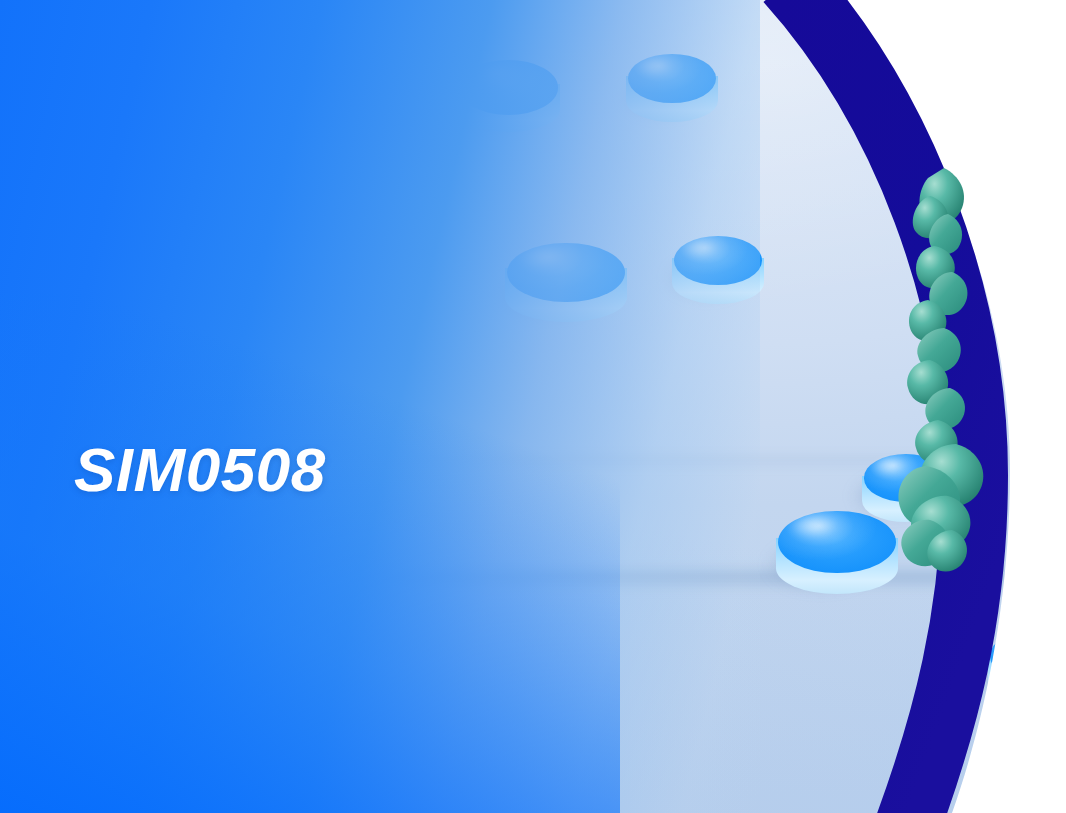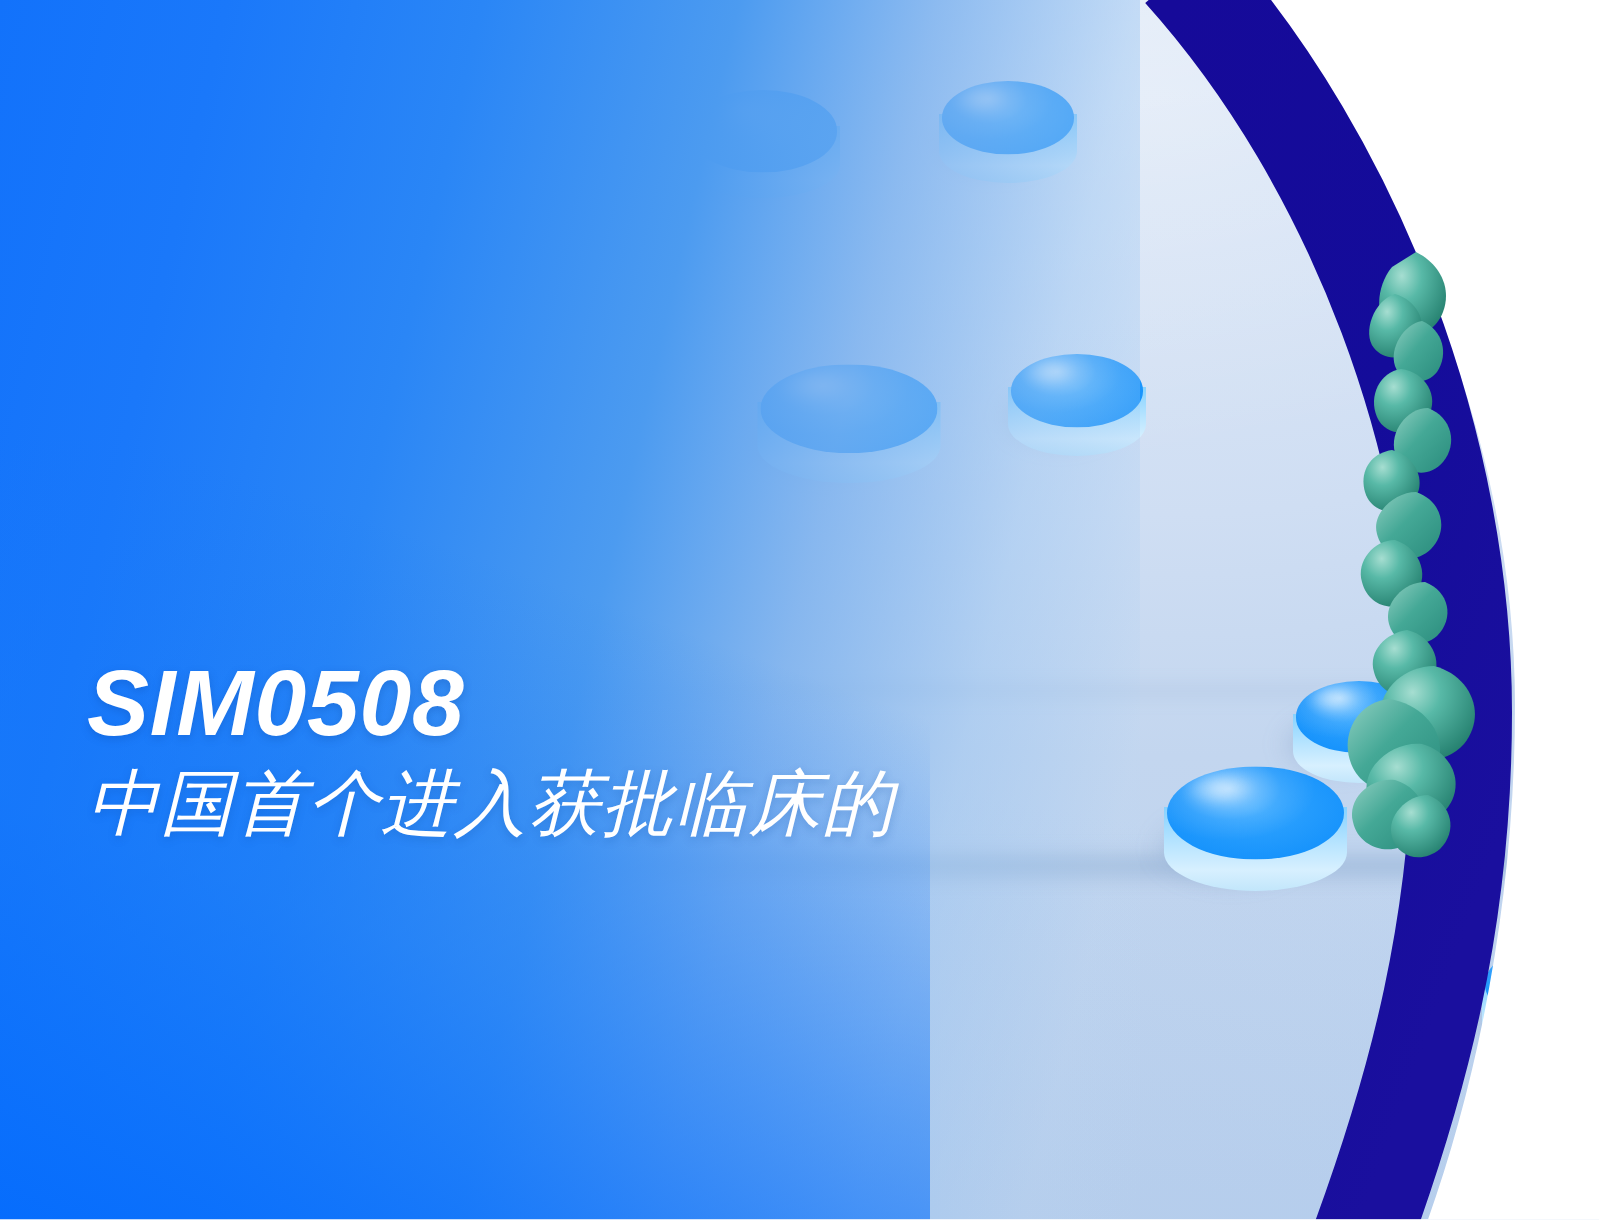--- a/index.html
+++ b/index.html
@@ -85,21 +85,21 @@
   
   .headline{
     position:absolute; left:58px; top:438px; width:780px;
     color:#ffffff;
   }
   .title{
     font-size:62px; line-height:1.02;
     font-weight:700; font-style:italic;
     letter-spacing:.5px;
     text-shadow:0 2px 6px rgba(10,70,160,.28);
-    margin:0 0 6px 0;
+    margin:0 0 6px 16px;
   }
   .sub{
     font-size:48px; line-height:1.26;
     font-weight:400; font-style:italic;
     letter-spacing:1px;
     text-shadow:0 2px 6px rgba(10,70,160,.25);
     margin:0;
     white-space:nowrap;
   }
 </style>
@@ -220,16 +220,15 @@
       <path d="M 952,530 C 968,536 972,554 960,566 C 948,576 932,572 928,558
                C 924,544 938,530 952,530 Z" fill="url(#tealBlob)"></path>
     </g>
   </svg>
 
   <div class="brand-wash"></div>
   <div class="brand-wash2"></div>
 
   <div class="headline">
     <div class="title">SIM0508</div>
-    <div class="sub">中国首个进入获批临床的</div>
   </div>
 
 </div>
 
 </body></html>

